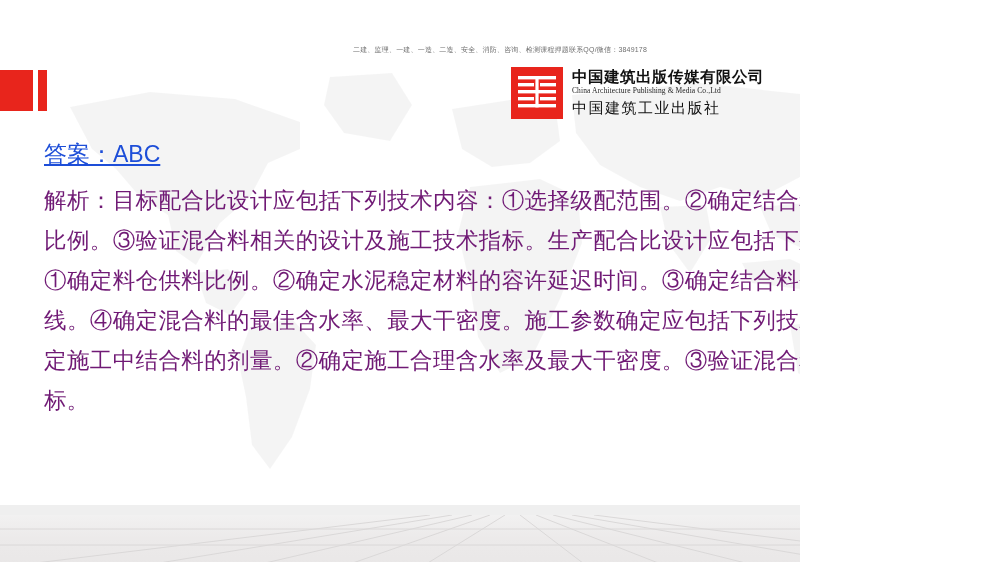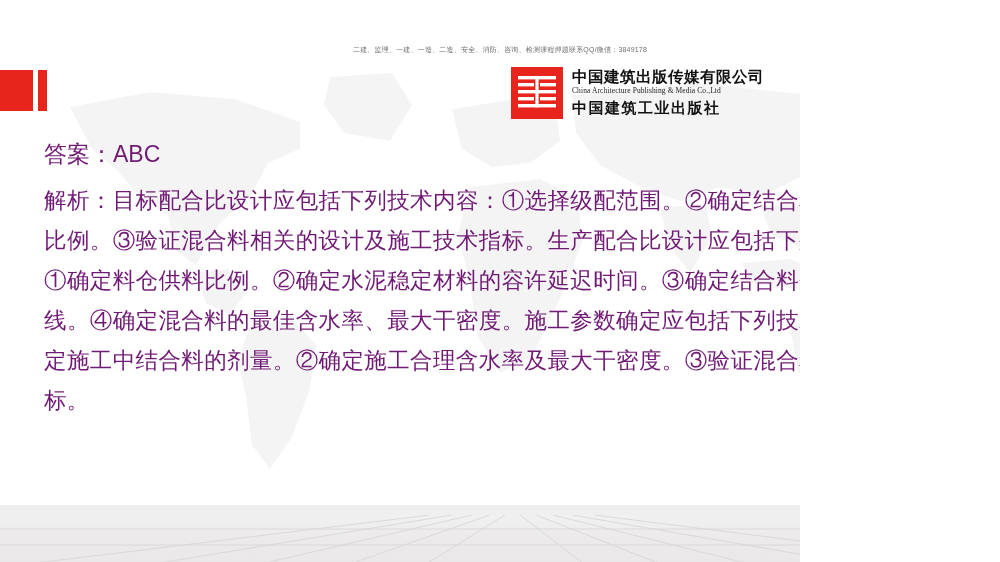--- a/index.html
+++ b/index.html
@@ -107,38 +107,39 @@
     color: #222222;
     letter-spacing: 0.1px;
     line-height: 1.4;
     white-space: nowrap;
     font-family: Liberation Serif, serif;
   }
   .logo-cn2 {
     margin-top: 3px;
     font-size: 15px;
     color: #111111;
-    font-weight: bold;
+    font-weight: normal;
     letter-spacing: 1.5px;
     white-space: nowrap;
   }
 
   
   .content {
     position: absolute;
     left: 44px;
     top: 100px;
     width: 892px;
   }
   .answer-line {
     font-size: 23px;
-    color: #701a75;
+    color: #1d4ed8;
     line-height: 1.5;
     margin-bottom: 9px;
     white-space: nowrap;
+    text-decoration: underline;
   }
   .analysis {
     font-size: 22.5px;
     color: #701a75;
     line-height: 1.78;
     text-align: justify;
     text-justify: inter-ideograph;
   }
 
   

